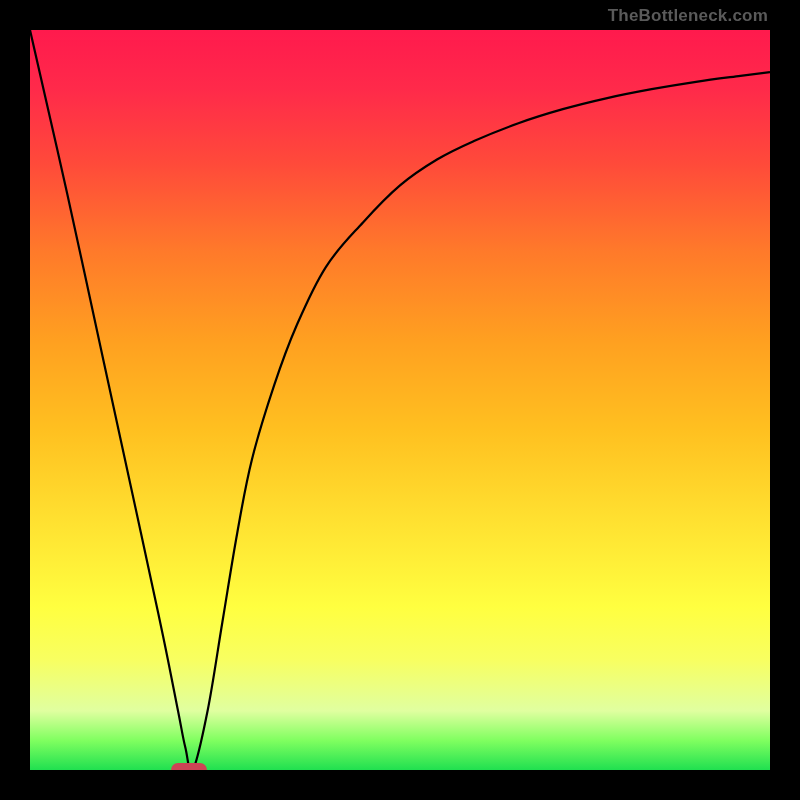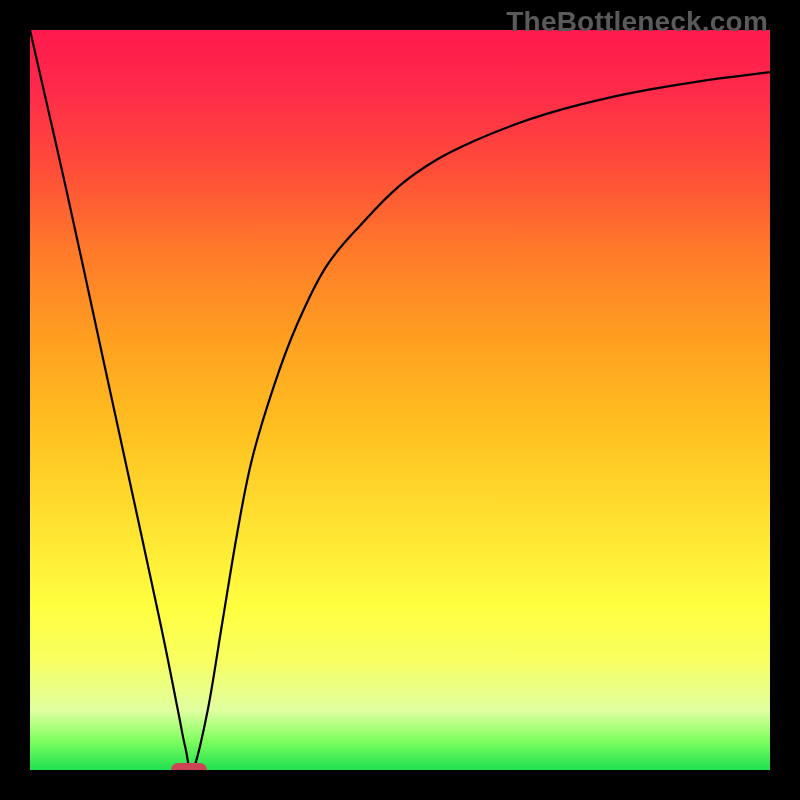--- a/index.html
+++ b/index.html
@@ -36,21 +36,21 @@
   .frame-left   { left: 0;   top: 0; width: 30px; height: 800px; }
   .frame-right  { right: 0;  top: 0; width: 30px; height: 800px; }
   .frame-top    { left: 0;   top: 0; width: 800px; height: 30px; }
   .frame-bottom { left: 0;   bottom: 0; width: 800px; height: 30px; }
 
   .watermark {
     position: absolute;
     top: 6px;
     right: 32px;
     font-family: Arial, Helvetica, sans-serif;
-    font-size: 28px;
+    font-size: 17px;
     font-weight: bold;
     color: #5a5a5a;
     letter-spacing: 0.2px;
   }
   .curve-svg {
     position: absolute;
     left: 30px;
     top: 30px;
     width: 740px;
     height: 740px;

